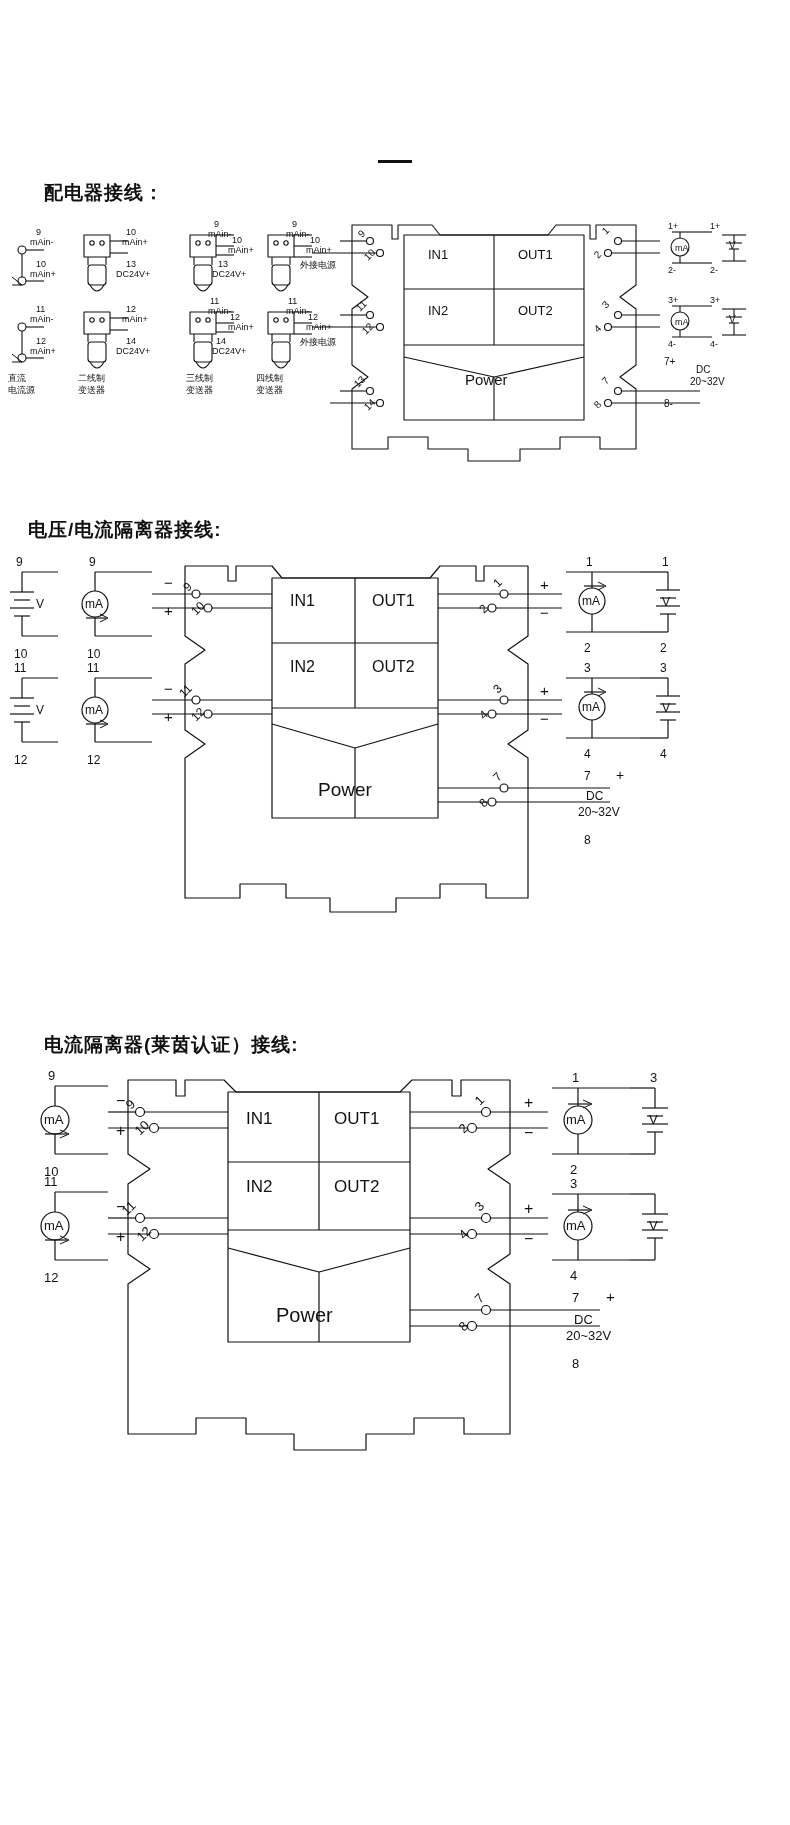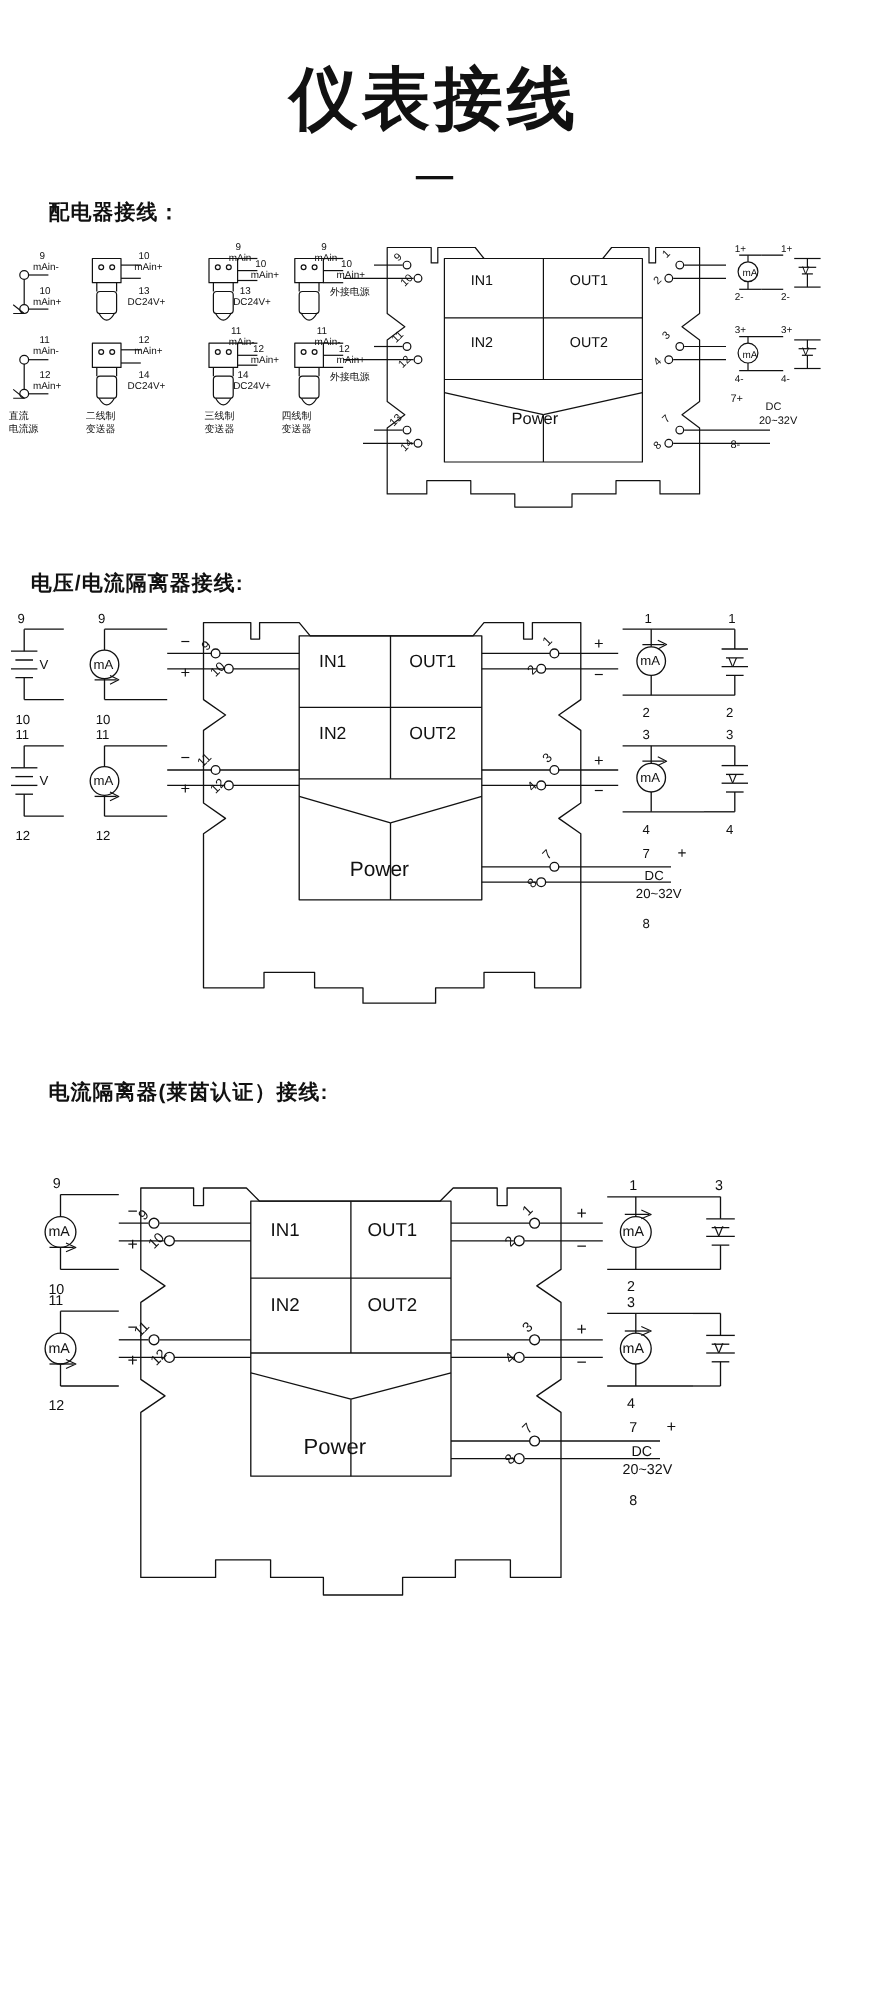--- a/index.html
+++ b/index.html
@@ -21,34 +21,33 @@
     position:absolute;left:395px;top:160px;width:34px;height:3px;
     background:#111;transform:translateX(-50%);
   }
 
   
   .sec-h{
     position:absolute;font-size:19px;font-weight:bold;color:#111;letter-spacing:1px;
   }
   .sec1-h{left:44px;top:180px;}
   .sec2-h{left:28px;top:517px;}
-  .sec3-h{left:44px;top:980px;}
+  .sec3-h{left:44px;top:1032px;}
 
   
   svg{display:block;}
   .blk{position:absolute;}
 
   text{font-family:"Liberation Sans", sans-serif;fill:#111;}
 </style>
 </head>
 <body>
 
 <div class="page">
 
-  <div class="title">仪表接线</div>
   <div class="title-rule"></div>
 
   <div class="sec-h sec1-h">配电器接线：</div>
   <div class="sec-h sec2-h">电压/电流隔离器接线:</div>
   <div class="sec-h sec3-h">电流隔离器(莱茵认证）接线:</div>
 
   <div class="blk" style="left:0px;top:205px;">
   <svg width="790" height="290" viewBox="0 0 790 290">
     <g fill="none" stroke="#111" stroke-width="1.1" stroke-linejoin="round">
 

